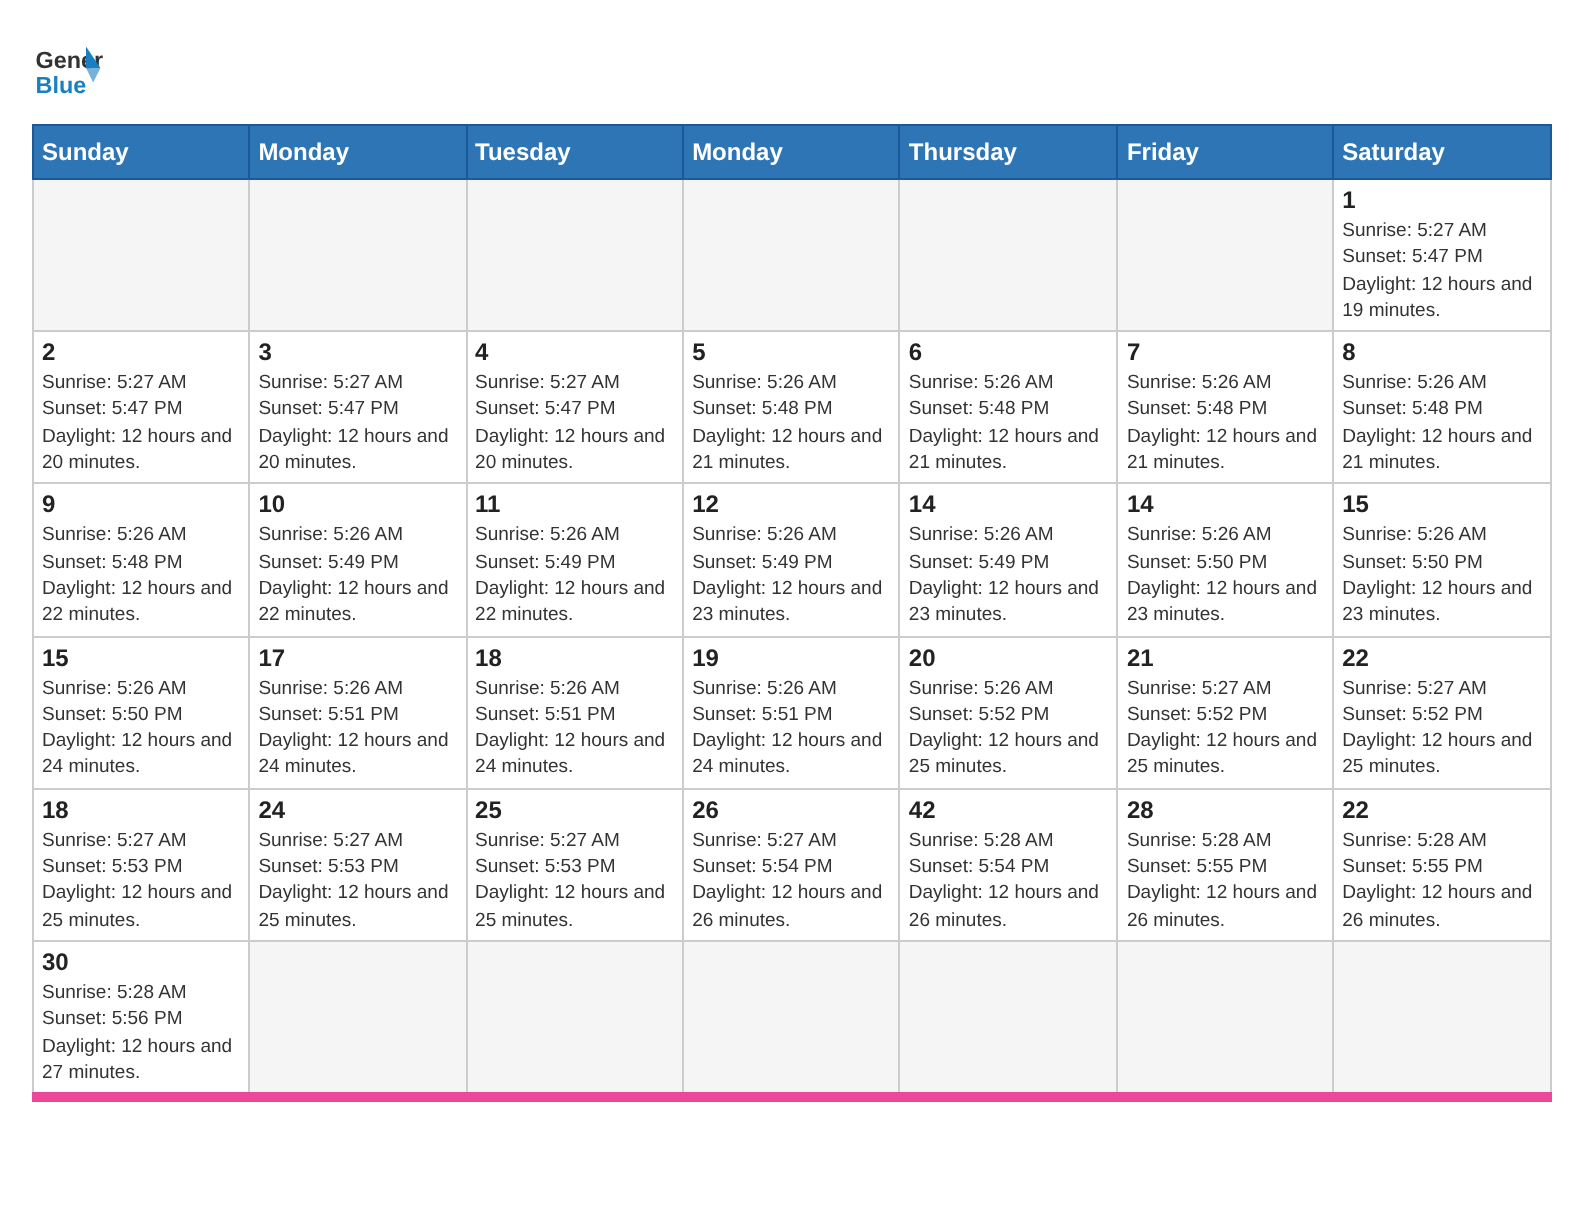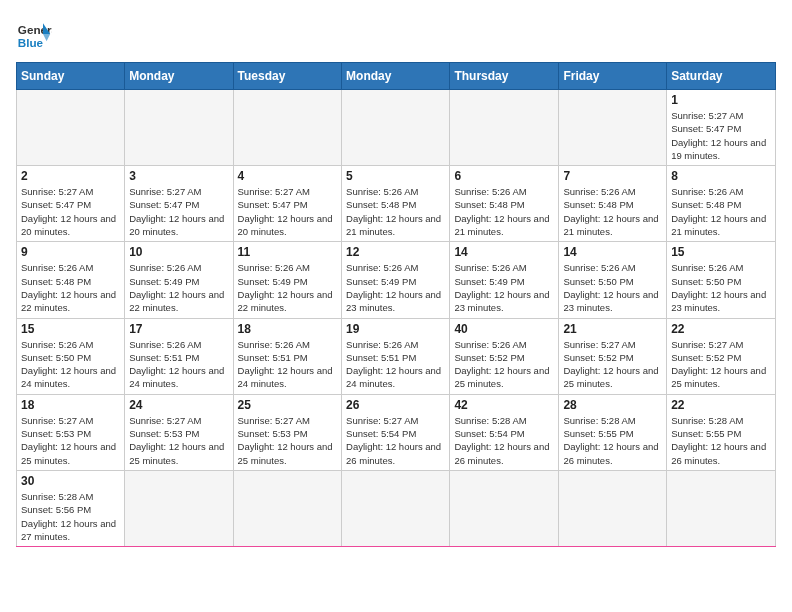--- a/index.html
+++ b/index.html
@@ -70,21 +70,21 @@
       color: #222;
       display: block;
       margin-bottom: 2px;
     }
     .day-info {
       font-size: 9.5px;
       color: #333;
       line-height: 1.4;
     }
     .last-row td {
-      border-bottom: 1px solid #ec4899;
+      border-bottom: 5px solid #ec4899;
       margin-left: 48px;
     }
   </style>
 </head>
 <body>
 
 <div class="header">
   <div class="logo">
     <svg class="logo-icon" viewBox="0 0 40 40" xmlns="http://www.w3.org/2000/svg">
       <text x="2" y="20" font-size="13" font-weight="bold" fill="#333">General</text>
@@ -233,21 +233,21 @@
 Sunset: 5:51 PM
 Daylight: 12 hours and 24 minutes.</div>
         </td>
         <td>
           <span class="day-num">19</span>
           <div class="day-info" style="white-space: pre-line;">Sunrise: 5:26 AM
 Sunset: 5:51 PM
 Daylight: 12 hours and 24 minutes.</div>
         </td>
         <td>
-          <span class="day-num">40</span>
+          <span class="day-num">20</span>
           <div class="day-info" style="white-space: pre-line;">Sunrise: 5:26 AM
 Sunset: 5:52 PM
 Daylight: 12 hours and 25 minutes.</div>
         </td>
         <td>
           <span class="day-num">21</span>
           <div class="day-info" style="white-space: pre-line;">Sunrise: 5:27 AM
 Sunset: 5:52 PM
 Daylight: 12 hours and 25 minutes.</div>
         </td>

